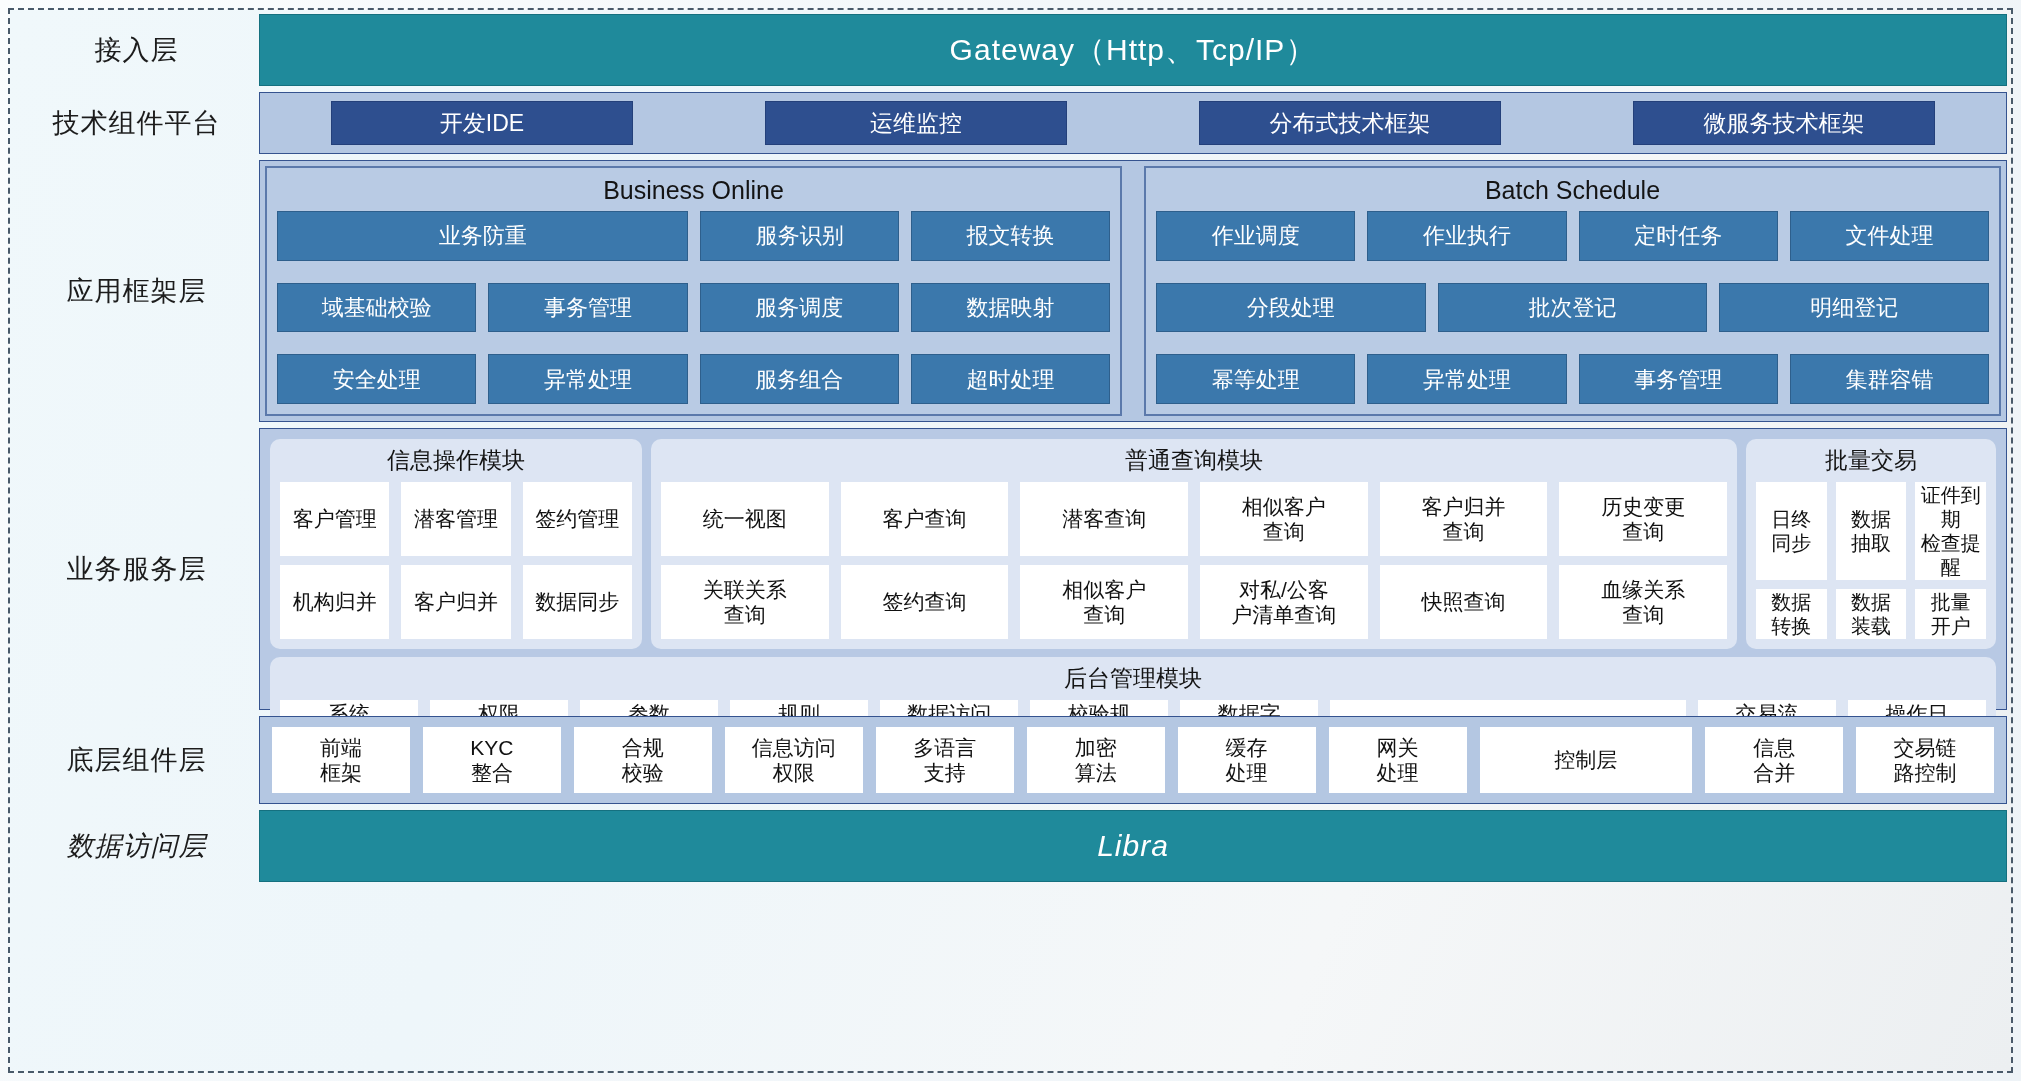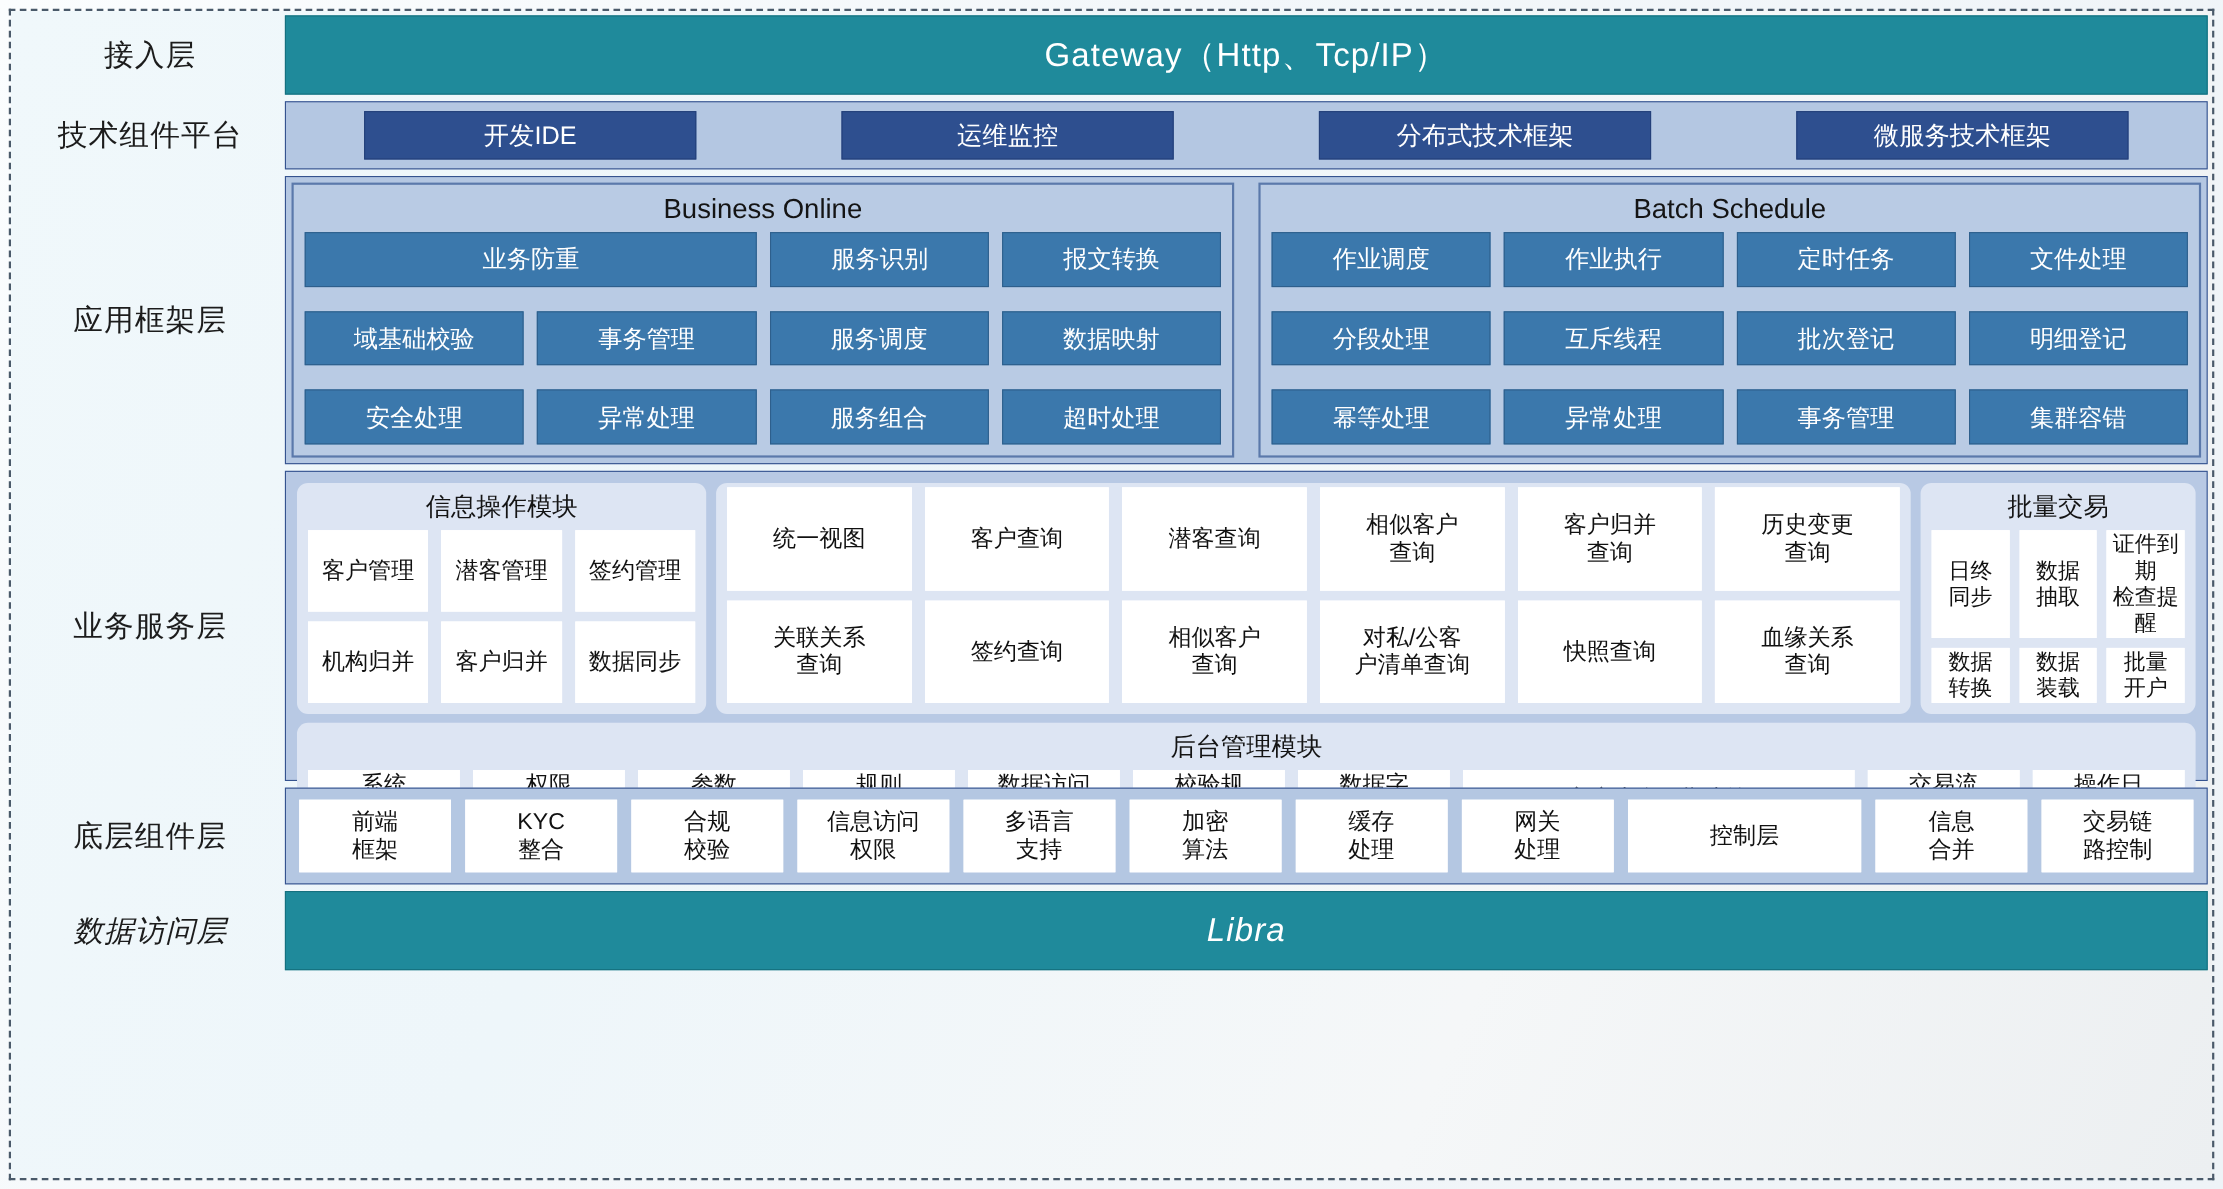--- a/index.html
+++ b/index.html
@@ -307,21 +307,20 @@
               <div class="fw-title">Batch Schedule</div>
               <div class="fw-grid">
                 <div class="fw-line">
                   <div class="fw-cell">作业调度</div>
                   <div class="fw-cell">作业执行</div>
                   <div class="fw-cell">定时任务</div>
                   <div class="fw-cell">文件处理</div>
                 </div>
                 <div class="fw-line">
                   <div class="fw-cell">分段处理</div>
-                  <div class="fw-cell">互斥线程</div>
                   <div class="fw-cell">批次登记</div>
                   <div class="fw-cell">明细登记</div>
                 </div>
                 <div class="fw-line">
                   <div class="fw-cell">幂等处理</div>
                   <div class="fw-cell">异常处理</div>
                   <div class="fw-cell">事务管理</div>
                   <div class="fw-cell">集群容错</div>
                 </div>
               </div>
@@ -344,20 +343,21 @@
                     <div class="wcell">签约管理</div>
                   </div>
                   <div class="mod-line">
                     <div class="wcell">机构归并</div>
                     <div class="wcell">客户归并</div>
                     <div class="wcell">数据同步</div>
                   </div>
                 </div>
               </div>
               <div class="mod mod-query">
+                <div class="mod-title">普通查询模块</div>
                 <div class="mod-grid">
                   <div class="mod-line">
                     <div class="wcell">统一视图</div>
                     <div class="wcell">客户查询</div>
                     <div class="wcell">潜客查询</div>
                     <div class="wcell">相似客户
 查询</div>
                     <div class="wcell">客户归并
 查询</div>
                     <div class="wcell">历史变更

